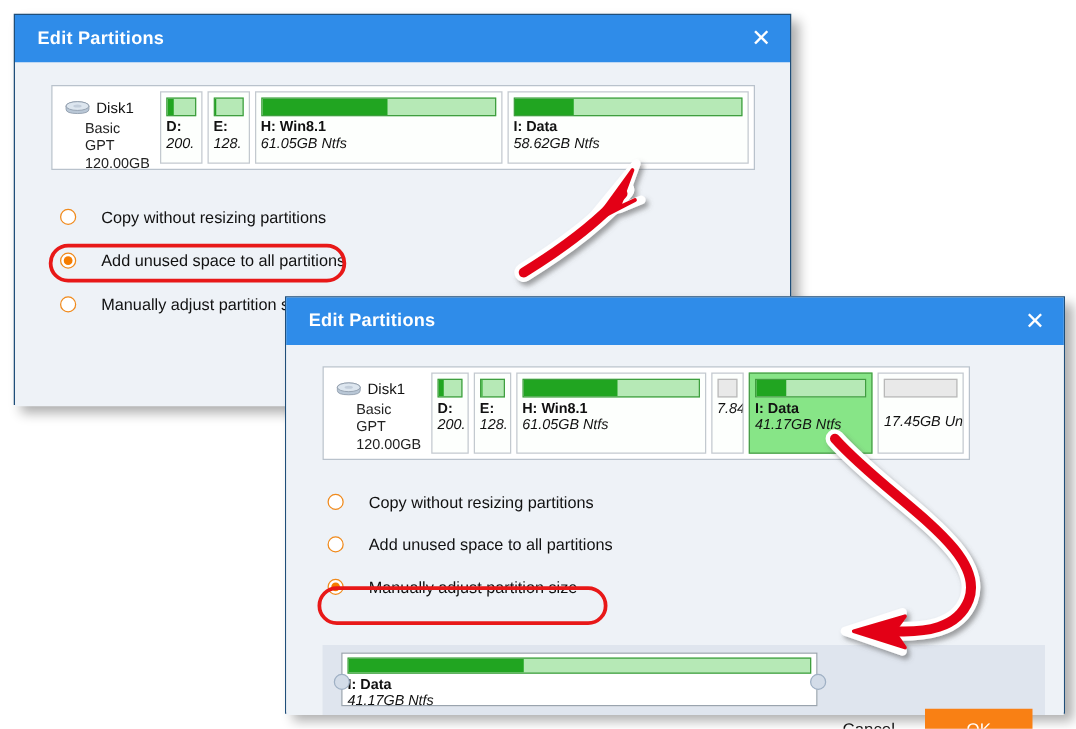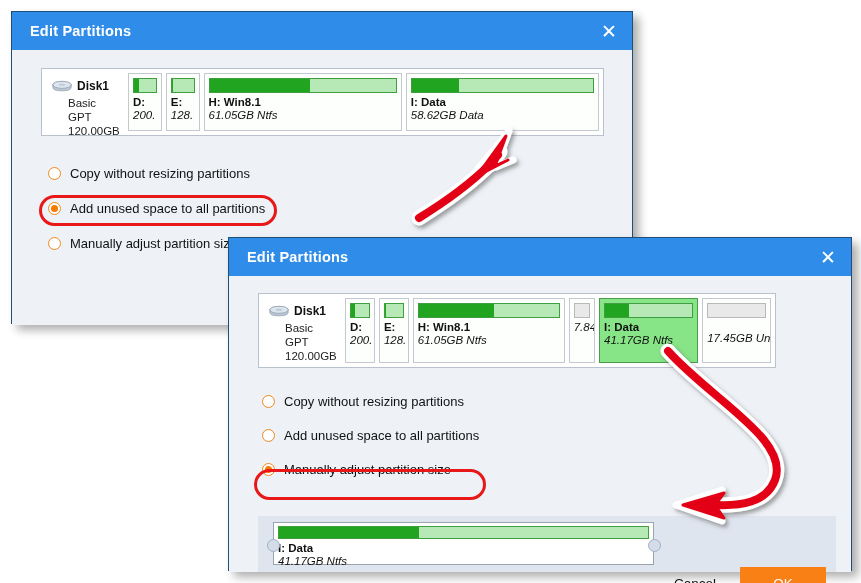--- a/index.html
+++ b/index.html
@@ -51,21 +51,21 @@
     padding:4px;
     gap:4px;
   }
   .diskinfo{
     width:78px;flex:0 0 auto;
     padding:6px 4px 0 6px;
     box-sizing:border-box;
     color:#1a1a1a;
   }
   .diskinfo .dl{display:flex;align-items:center;gap:5px;margin-bottom:3px;}
-  .diskinfo .dname{font-weight:bold;font-size:12px;color:#111;}
+  .diskinfo .dname{font-weight:normal;font-size:12px;color:#111;}
   .diskinfo .dsub{font-size:11.5px;line-height:14px;color:#222;padding-left:16px;}
 
   .diskicon{width:20px;height:13px;flex:0 0 auto;}
 
   .part{
     border:1px solid #c3c9cf;
     background:#fdfffd;
     box-sizing:border-box;
     padding:4px 4px 2px 4px;
     overflow:hidden;
@@ -89,21 +89,21 @@
   .radios{position:absolute;}
   .radio-row{display:flex;align-items:center;height:26px;cursor:pointer;}
   .rdo{
     width:13px;height:13px;border-radius:50%;
     border:1.5px solid #f08a1c;
     box-sizing:border-box;background:#fff;
     display:inline-flex;align-items:center;justify-content:center;
     flex:0 0 auto;
   }
   .rdo.on::after{content:"";width:7px;height:7px;border-radius:50%;background:#f57c00;display:block;}
-  .rlabel{font-size:13px;color:#111;margin-left:9px;white-space:nowrap;}
+  .rlabel{font-size:13px;color:#111;margin-left:20px;white-space:nowrap;}
 
   
   .oval{
     position:absolute;
     border:3.5px solid #e81818;
     border-radius:18px;
     box-sizing:border-box;
     pointer-events:none;
   }
 
@@ -194,21 +194,21 @@
             </div>
           <div class="plabel">H: Win8.1</div>
           <div class="psub">61.05GB Ntfs</div>
         </div>
 
         <div class="part" style="width:195px;">
           <div class="bar">
               <i style="width:26%"></i>
             </div>
           <div class="plabel">I: Data</div>
-          <div class="psub">58.62GB Data</div>
+          <div class="psub">58.62GB Ntfs</div>
         </div>
       </div>
 
       <div class="radios" style="left:36px;top:110px;">
         <div class="radio-row">
           <span class="rdo"></span>
           <span class="rlabel">Copy without resizing partitions</span>
         </div>
         <div class="radio-row" style="margin-top:9px;">
           <span class="rdo on"></span>

